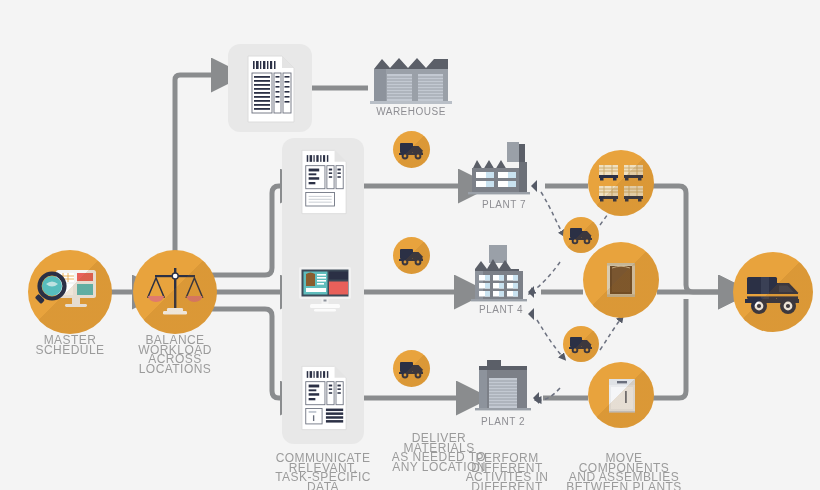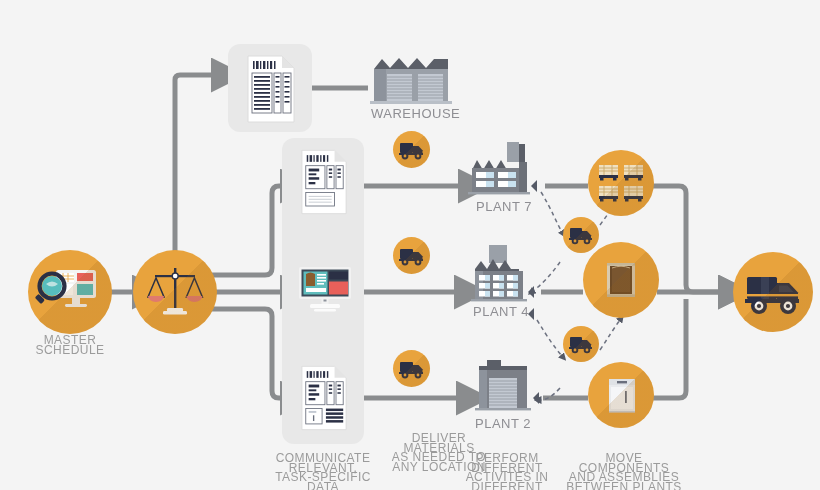--- a/index.html
+++ b/index.html
@@ -18,21 +18,21 @@
     background:linear-gradient(135deg,rgba(0,0,0,0) 48%,rgba(150,95,20,.16) 48%);
     pointer-events:none;
   }
   .cap{
     position:absolute;text-align:center;color:#9b9b9b;
     font-size:12px;letter-spacing:.45px;line-height:9.6px;
     white-space:pre-line;font-family:"Liberation Sans", sans-serif;
   }
   .plantcap{
     position:absolute;text-align:center;color:#8e8e93;
-    font-size:13px;letter-spacing:.5px;font-family:"Liberation Sans", sans-serif;
+    font-size:10px;letter-spacing:.5px;font-family:"Liberation Sans", sans-serif;
   }
   .panel{
     position:absolute;background:#e8e8e8;border-radius:12px;
   }
   svg{display:block;overflow:visible;}
 </style>
 </head>
 <body>
 
 <div id="stage">
@@ -130,20 +130,22 @@
       <rect x="22" y="25" width="40" height="2.2" fill="#2b3045"></rect>
       <circle cx="42.2" cy="26" r="3" fill="#fff" stroke="#2b3045" stroke-width="1.4"></circle>
       <path d="M23 28 L15 47 L31 47 Z" fill="none" stroke="#2b3045" stroke-width="1.5"></path>
       <path d="M61.4 28 L53.4 47 L69.4 47 Z" fill="none" stroke="#2b3045" stroke-width="1.5"></path>
       <path d="M15 46 a8 6 0 0 0 16 0 z" fill="#e07a6e"></path>
       <path d="M53.4 46 a8 6 0 0 0 16 0 z" fill="#e07a6e"></path>
       <rect x="34" y="58" width="16" height="3.4" rx="1.2" fill="#fff"></rect>
       <rect x="30" y="61" width="24" height="3.6" rx="1.4" fill="#fff"></rect>
     </svg>
   </div>
+  <div class="cap" style="left:115px;top:336px;width:120px;">BALANCE WORKLOAD
+ACROSS LOCATIONS</div>
 
   <div class="panel" style="left:228px;top:44px;width:84px;height:88px;"></div>
   <div class="node" style="left:246px;top:54px;">
     <svg width="50" height="70" viewBox="0 0 50 70">
       <path d="M2 2 H36 L48 14 V68 H2 Z" fill="#fff" stroke="#dcdcdc" stroke-width="1"></path>
       <path d="M36 2 L48 14 H36 Z" fill="#e4e4e4"></path>
       <g fill="#2b3045">
         <rect x="7" y="7" width="1.6" height="8"></rect>
           <rect x="10" y="7" width="2.6" height="8"></rect>
         <rect x="14" y="7" width="1.3" height="8"></rect>

